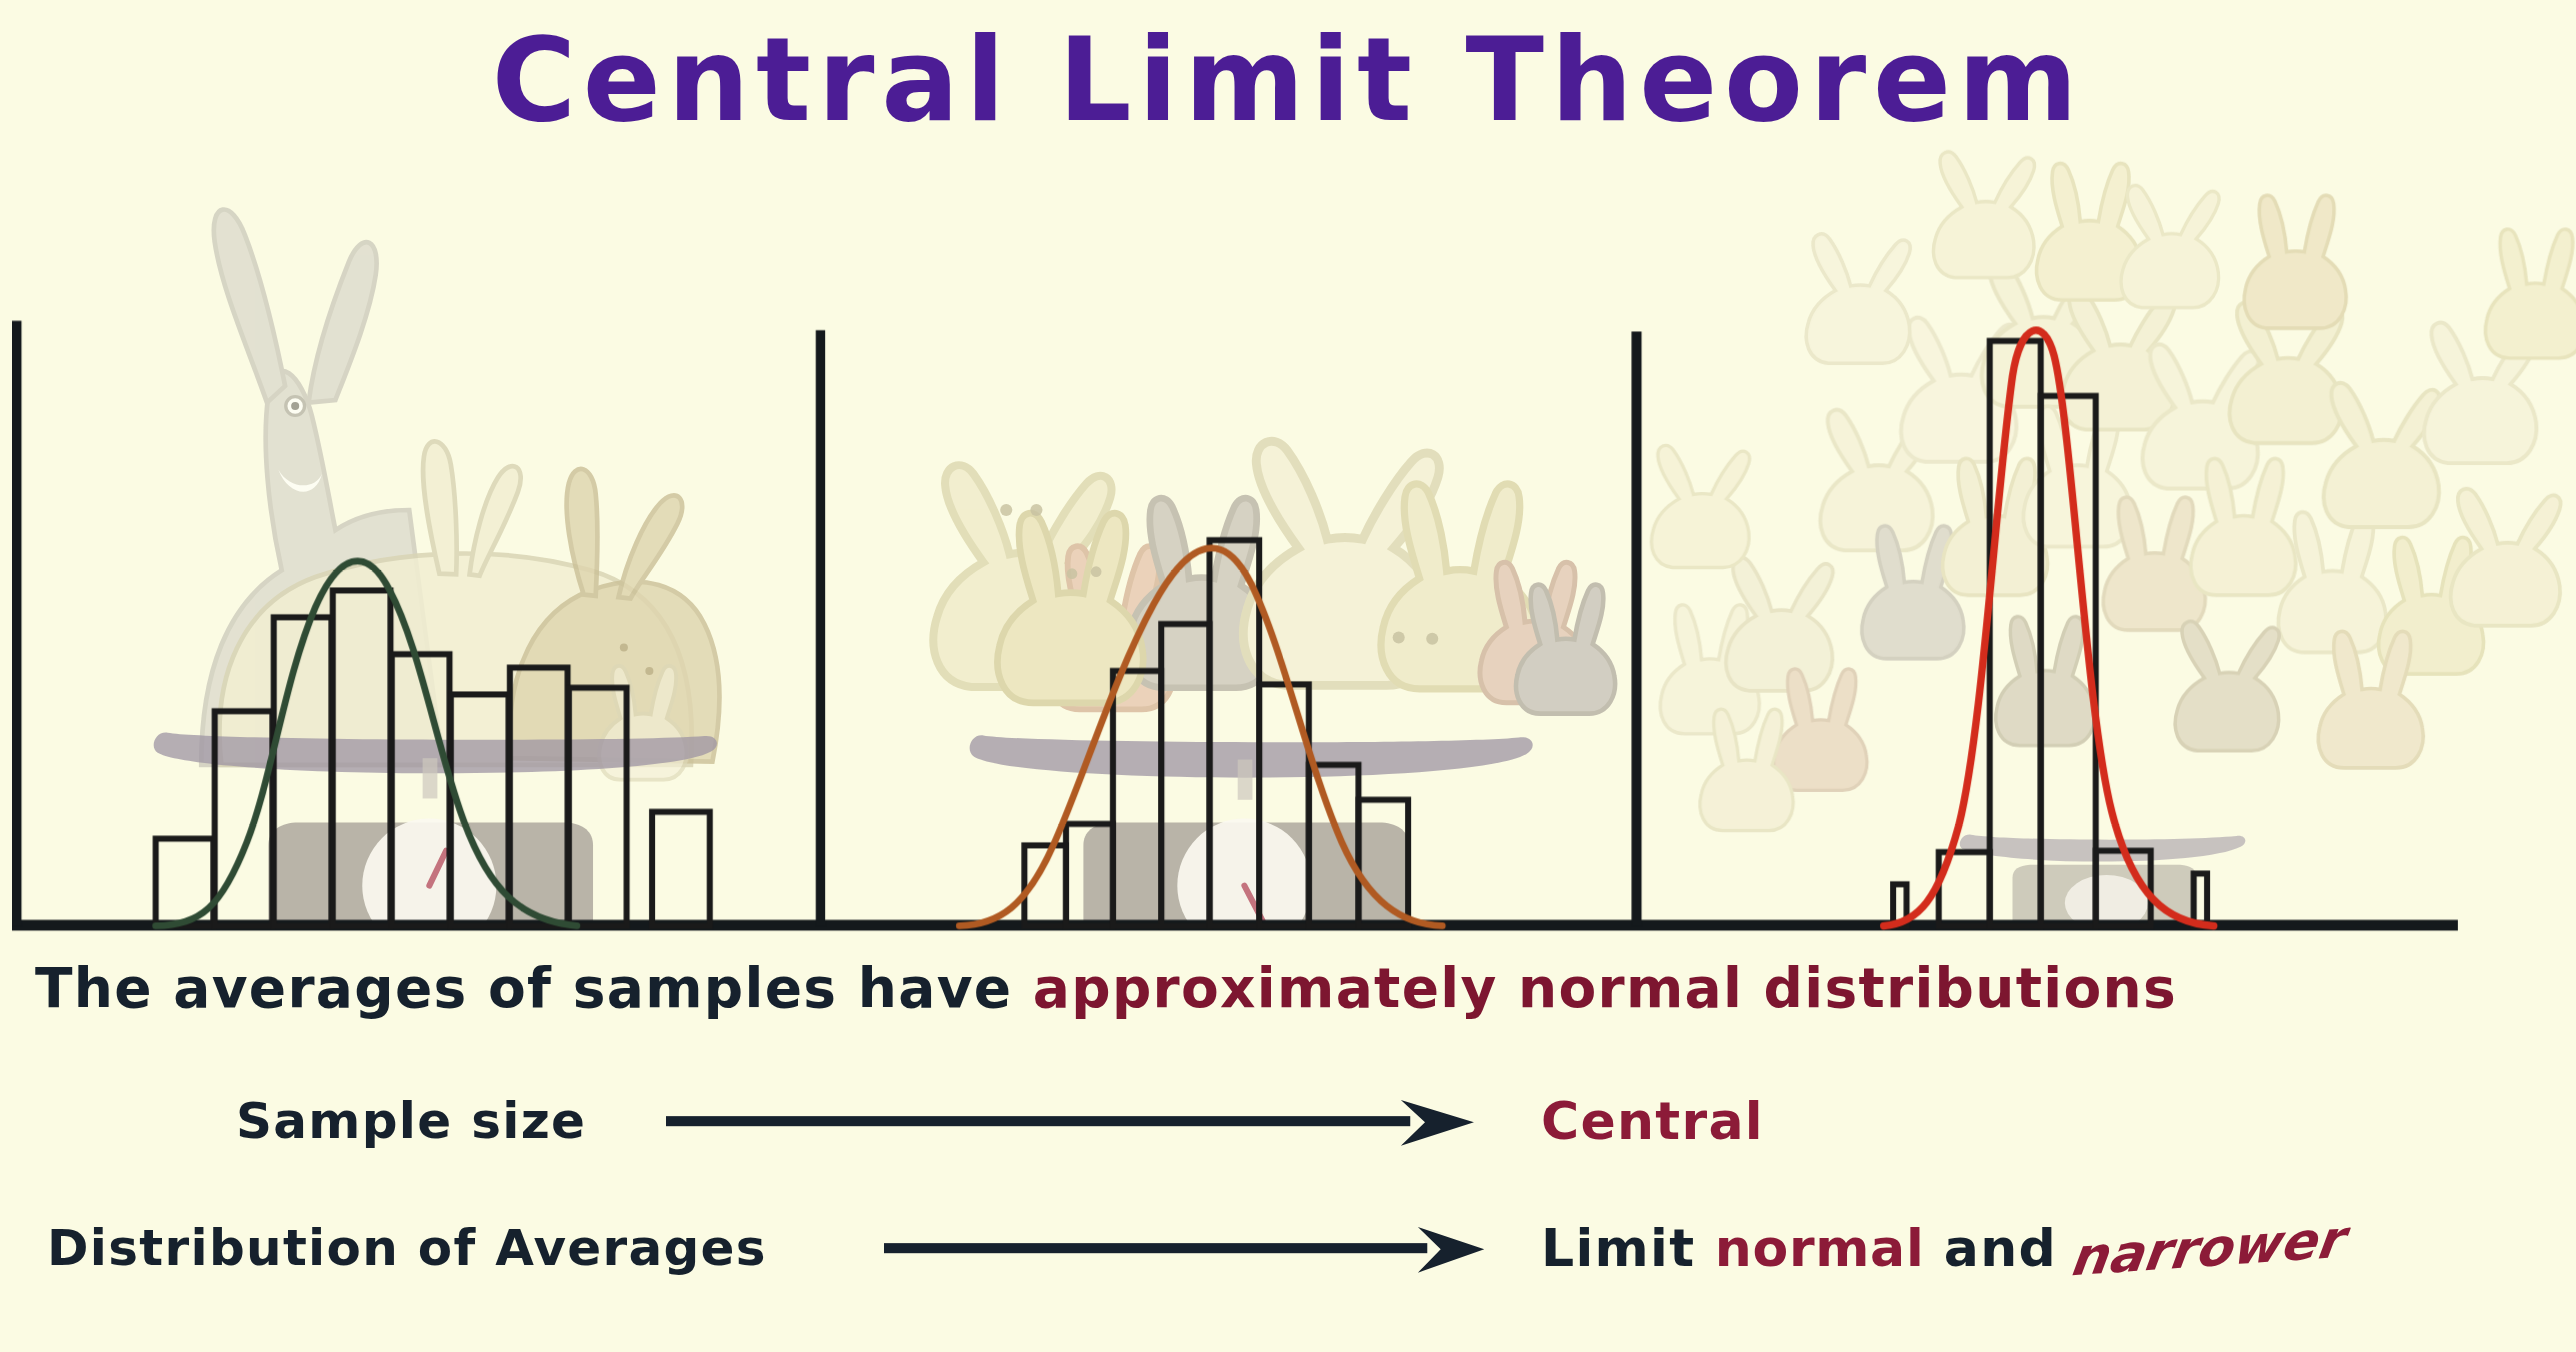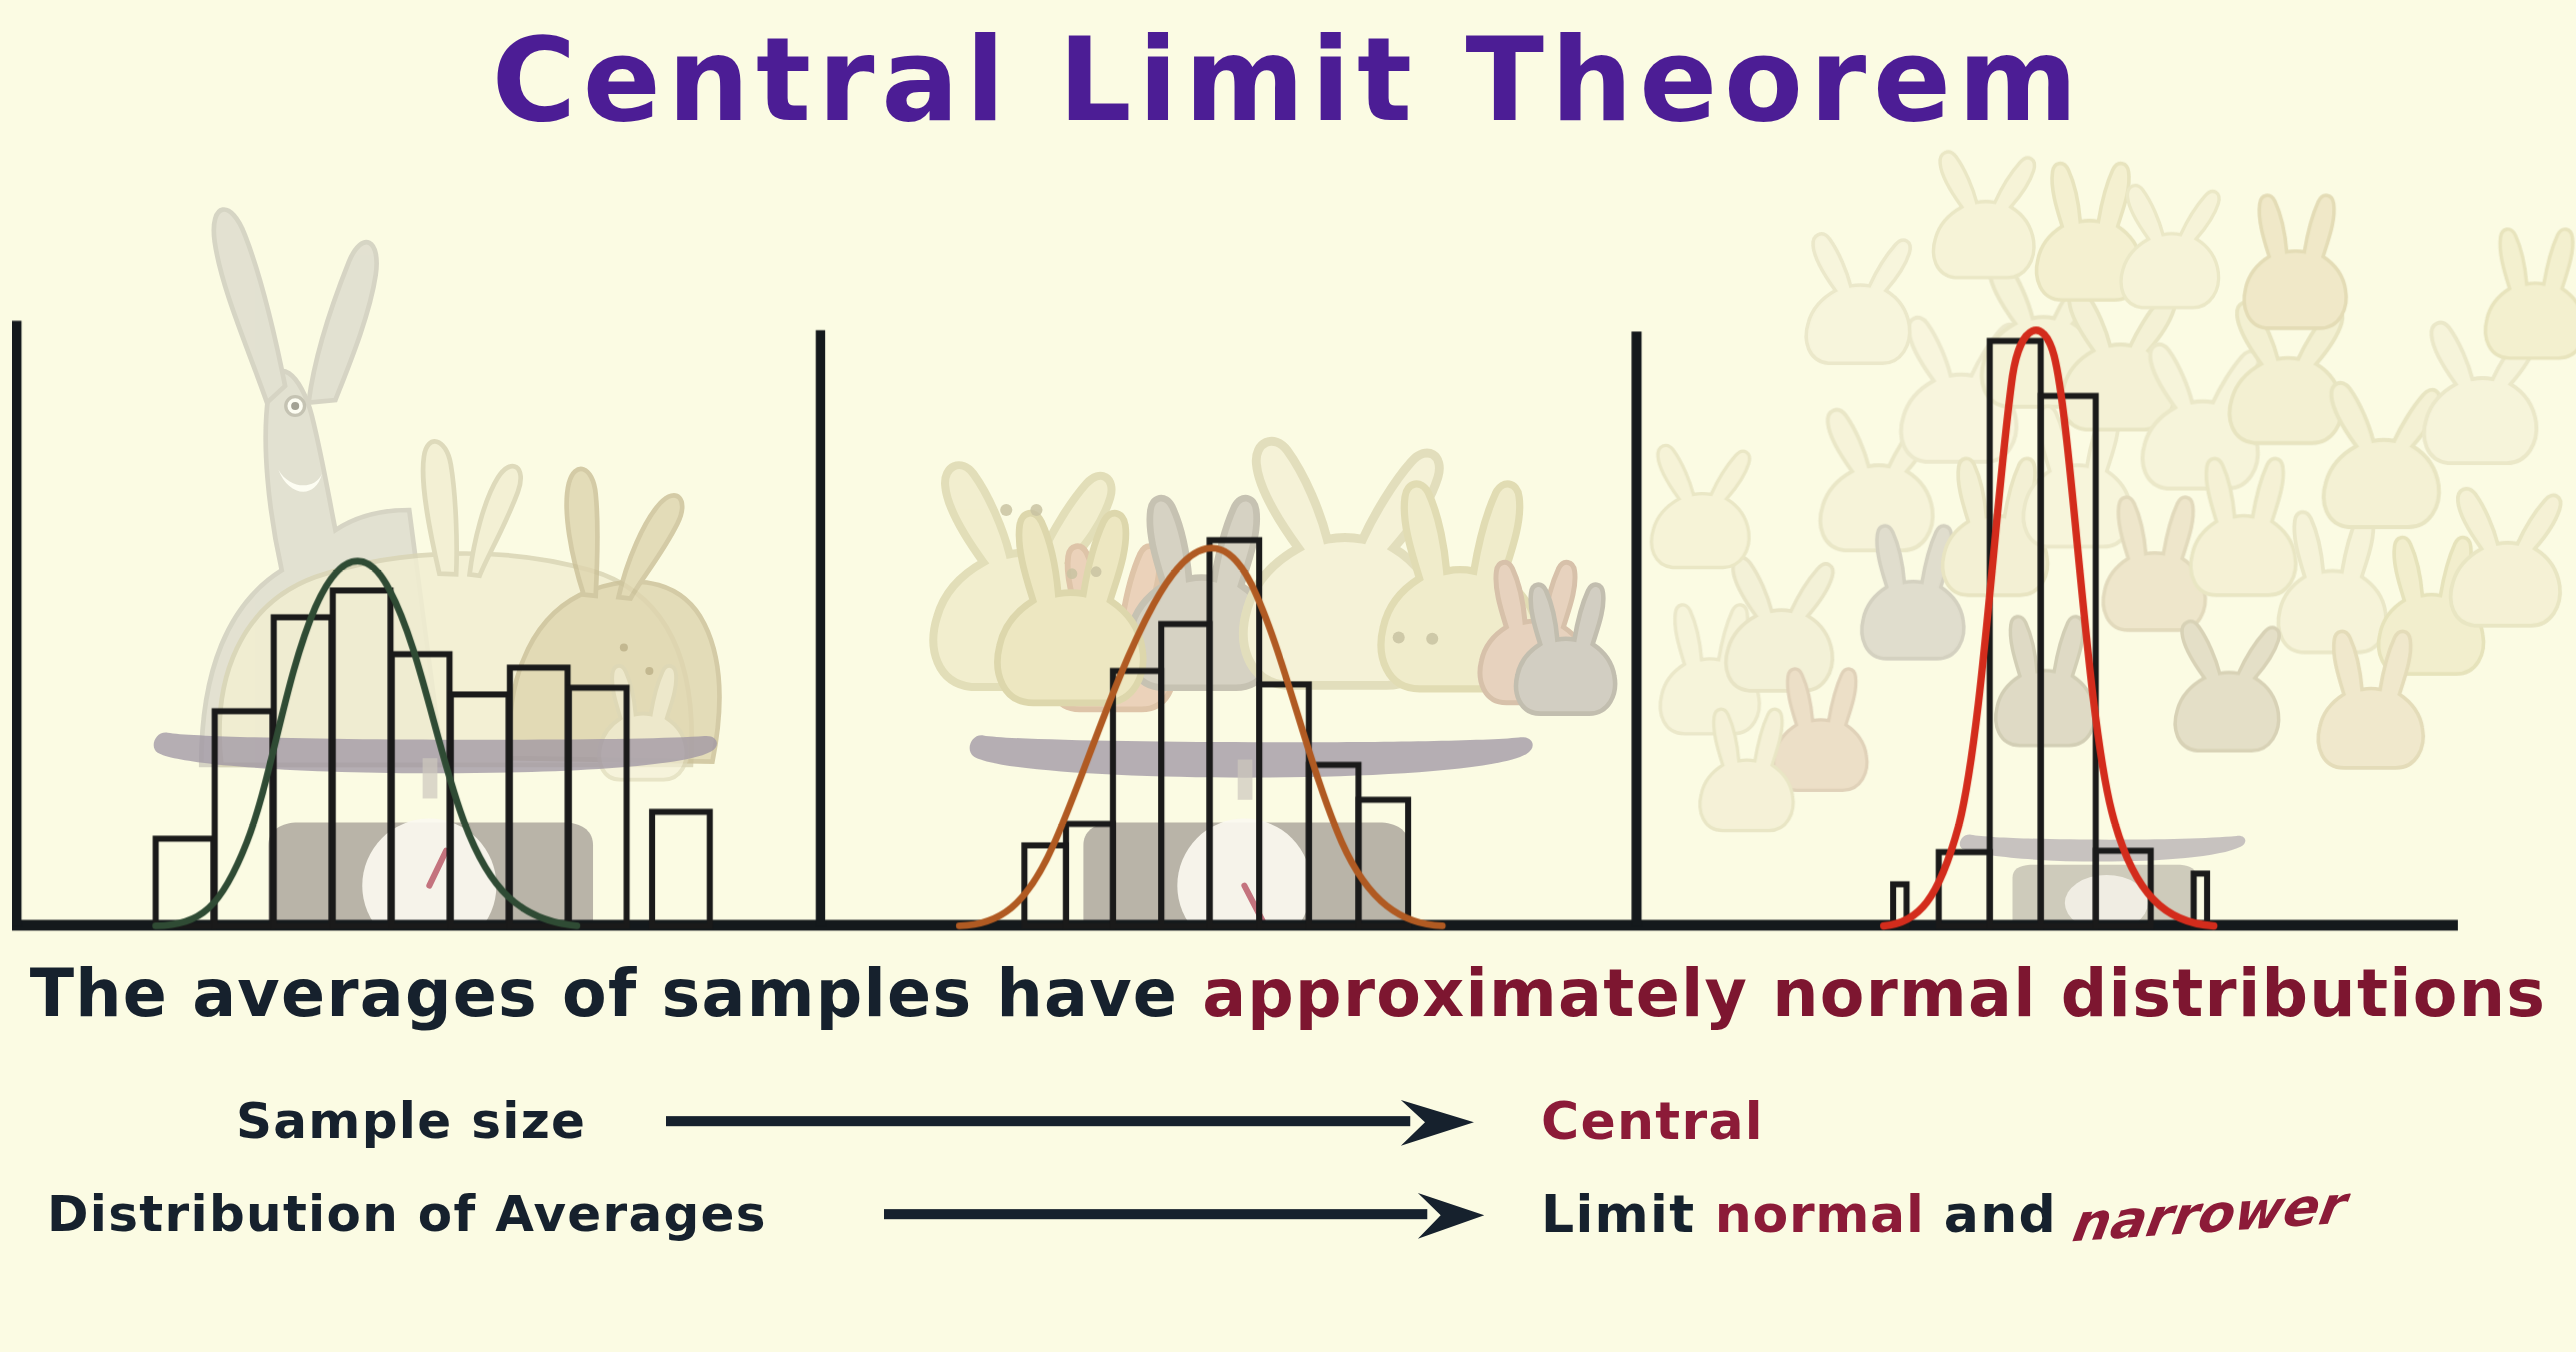--- a/index.html
+++ b/index.html
@@ -24,32 +24,32 @@
     line-height:1.0;
     white-space:nowrap;
   }
 
   
   #chart{position:absolute;left:0;top:0;width:2576px;height:973px;}
   #chart svg{display:block;}
 
   
   #caption{
-    position:absolute;left:0;top:961px;width:2576px;
+    position:absolute;left:0;top:961px;width:2212px;
     text-align:center;white-space:nowrap;
-    font-size:65px;font-weight:700;letter-spacing:1.3px;
+    font-size:55px;font-weight:700;letter-spacing:1.3px;
     line-height:1;
   }
   #caption .dark{color:#16212d;}
   #caption .red{color:#7d1630;}
 
   
   .row{position:absolute;height:81px;white-space:nowrap;margin-left:35px;}
   #row1{left:0;top:1081px;width:2576px;}
-  #row2{left:0;top:1174px;width:2536px;}
+  #row2{left:0;top:1208px;width:2536px;}
 
   .rowlabel{
     position:absolute;top:0;height:81px;line-height:81px;
     font-size:50px;font-weight:700;letter-spacing:1.3px;color:#16212d;
   }
   #row1 .rowlabel{left:201px;}
   #row2 .rowlabel{left:12px;}
 
   .arrowwrap{position:absolute;top:0;height:81px;}
   #row1 .arrowwrap{left:631px;width:818px;}

